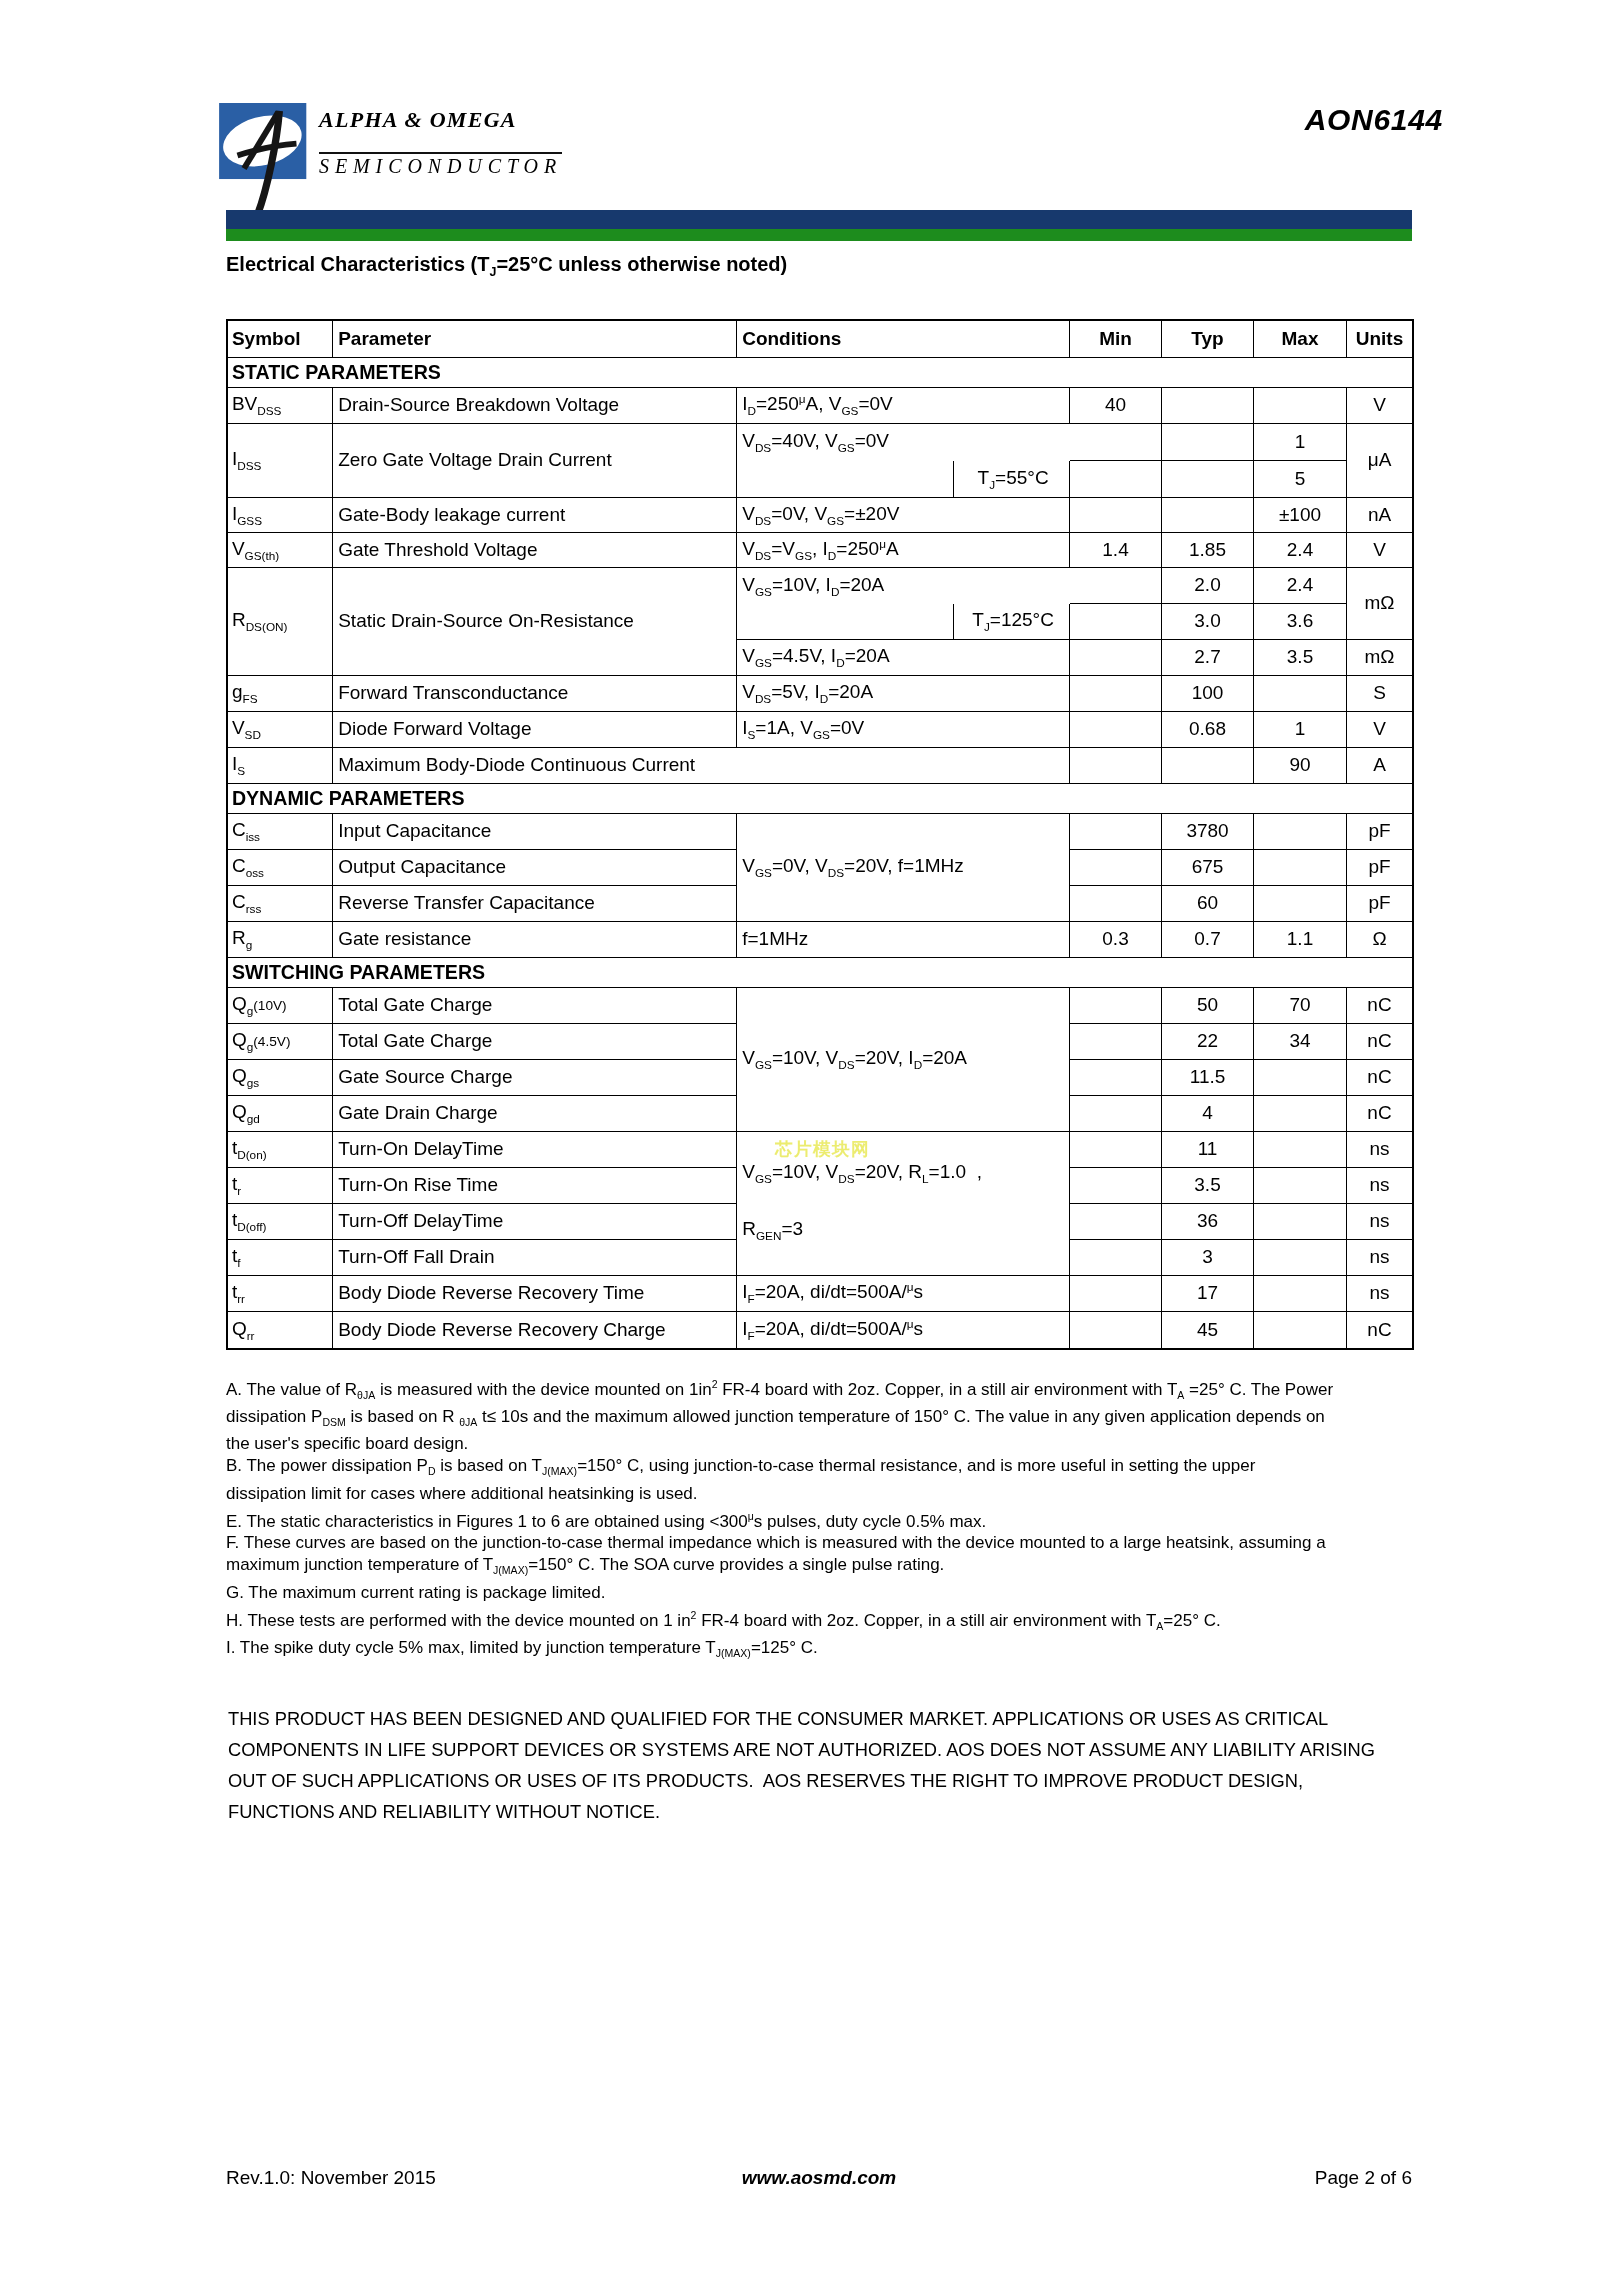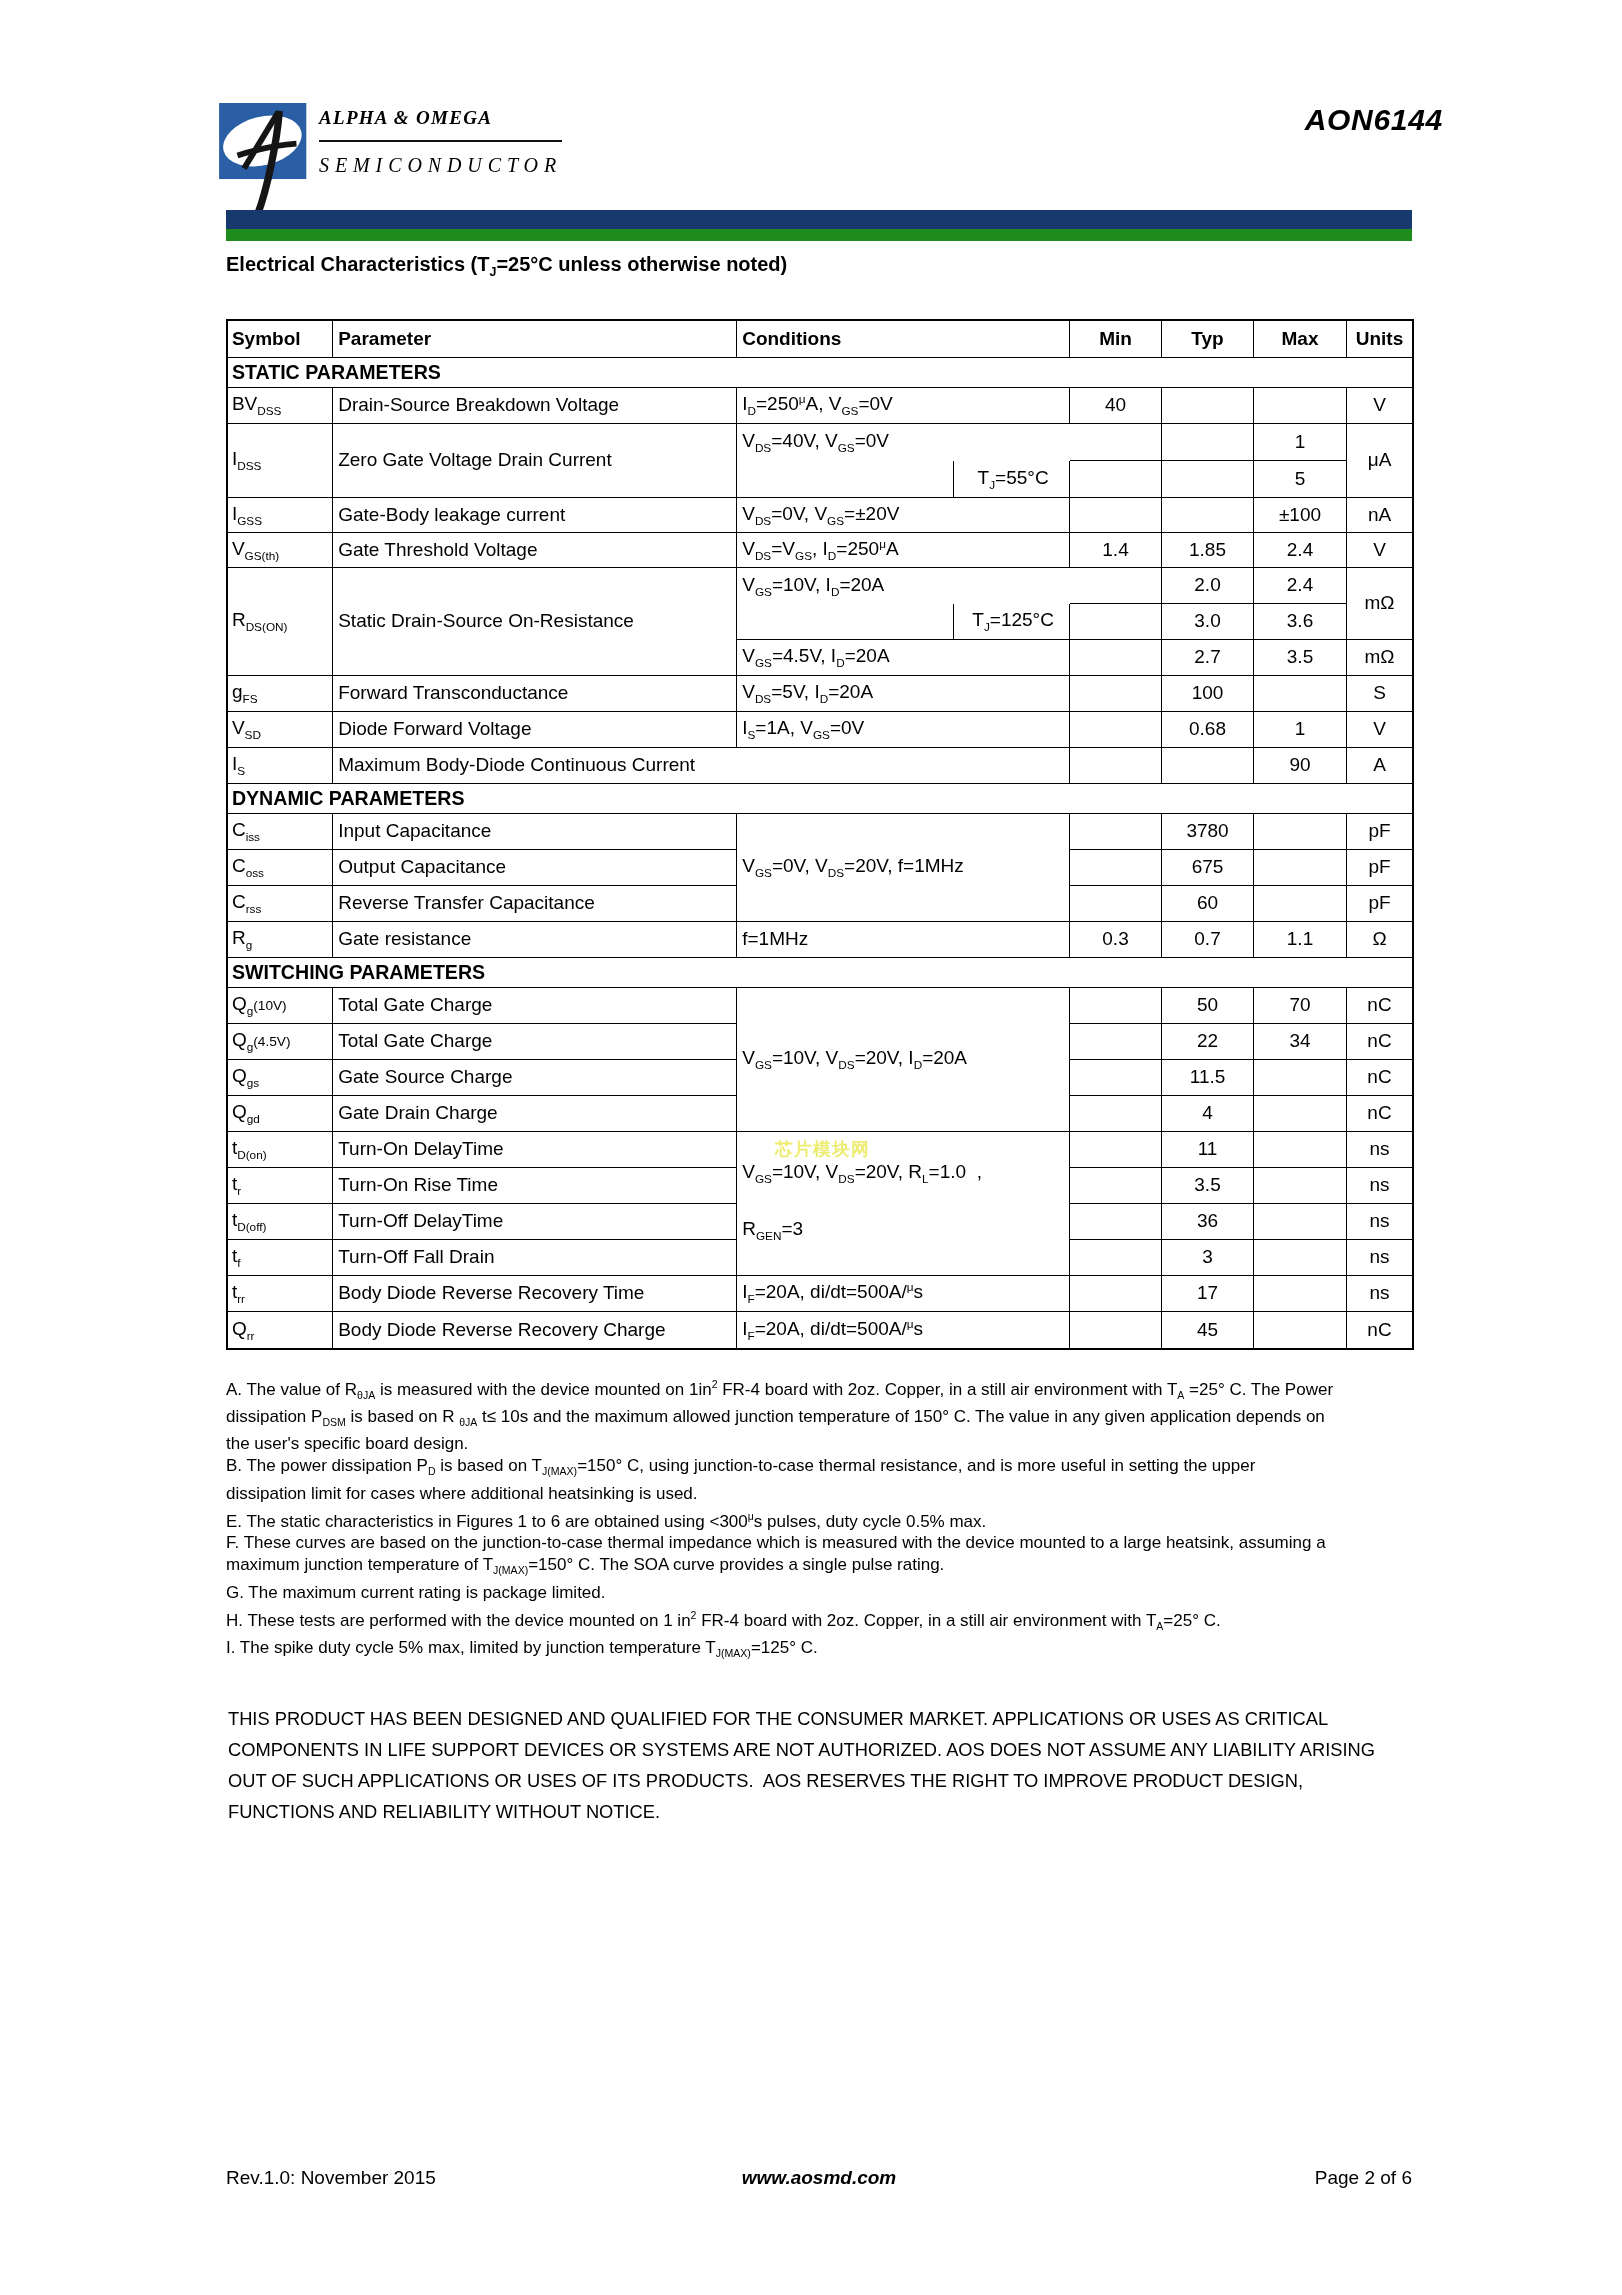--- a/index.html
+++ b/index.html
@@ -2,23 +2,23 @@
 <html style="font-size:10.5px"><head>
 <meta charset="utf-8">
 <style>
   html,body{margin:0;padding:0;background:#e8e8e8;}
   .page{position:relative;width:1622px;height:2295px;background:#ffffff;
         font-family:"Liberation Sans",sans-serif;color:#000;overflow:hidden;}
 
   
   .logo-wrap{position:absolute;left:219px;top:103px;width:92px;height:118px;}
   .brand{position:absolute;left:319px;top:107px;font-family:"Liberation Serif",serif;}
-  .brand-line1{font-size:19px;font-weight:bold;font-style:italic;letter-spacing:1.3px;
-               border-bottom:2.6px solid #111;padding-bottom:11px;white-space:nowrap;}
-  .brand-line2{font-size:20px;font-style:italic;letter-spacing:5.9px;margin-top:12px;white-space:nowrap;}
+  .brand-line1{font-size:22px;font-weight:bold;font-style:italic;letter-spacing:1.3px;
+               border-bottom:2.6px solid #111;padding-bottom:19px;white-space:nowrap;}
+  .brand-line2{font-size:20px;font-style:italic;letter-spacing:5.9px;margin-top:1px;white-space:nowrap;}
   .part-number{position:absolute;right:179px;top:103px;font-size:30px;font-weight:bold;
                font-style:italic;letter-spacing:0.7px;}
   .bar-navy{position:absolute;left:226px;top:210px;width:1186px;height:19px;}
   .bar-green{position:absolute;left:226px;top:229px;width:1186px;height:12.4px;}
 
   .page-title{position:absolute;left:226px;top:253px;font-size:20px;font-weight:bold;}
 
   
   .tbl-wrap{position:absolute;left:226px;top:319px;}
   table.t{border-collapse:separate;border-spacing:0;border:2px solid #000;

